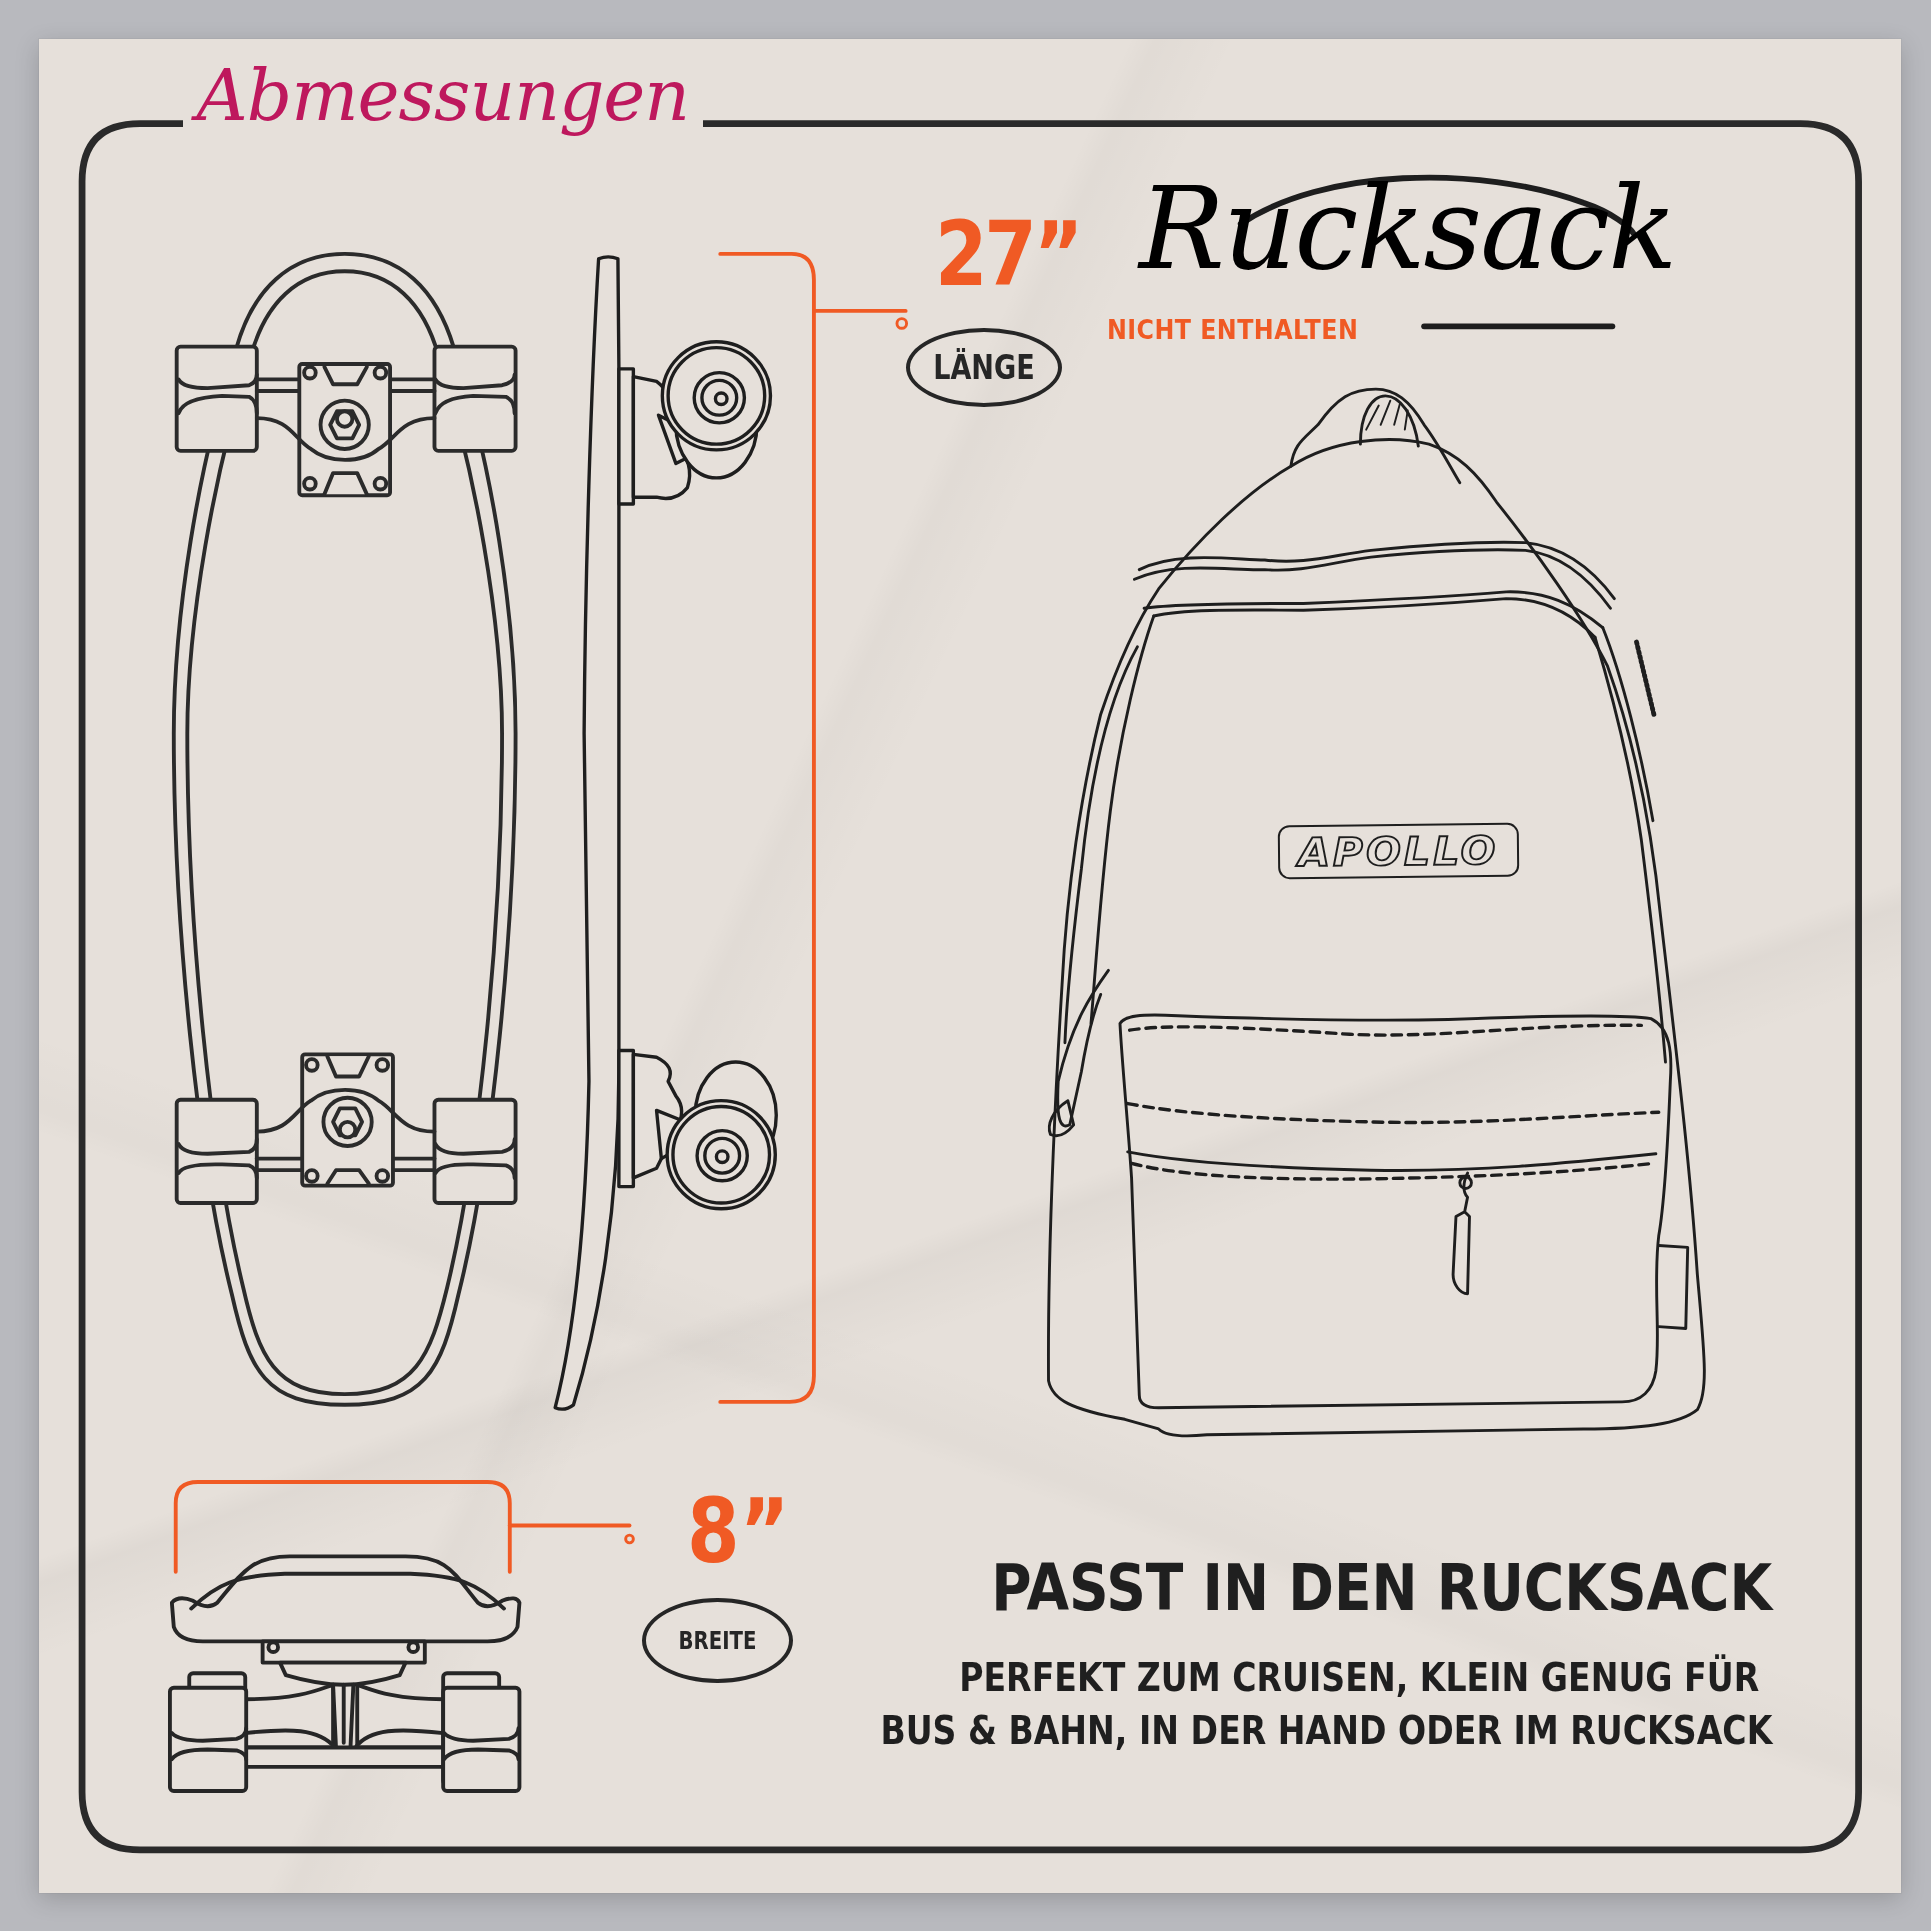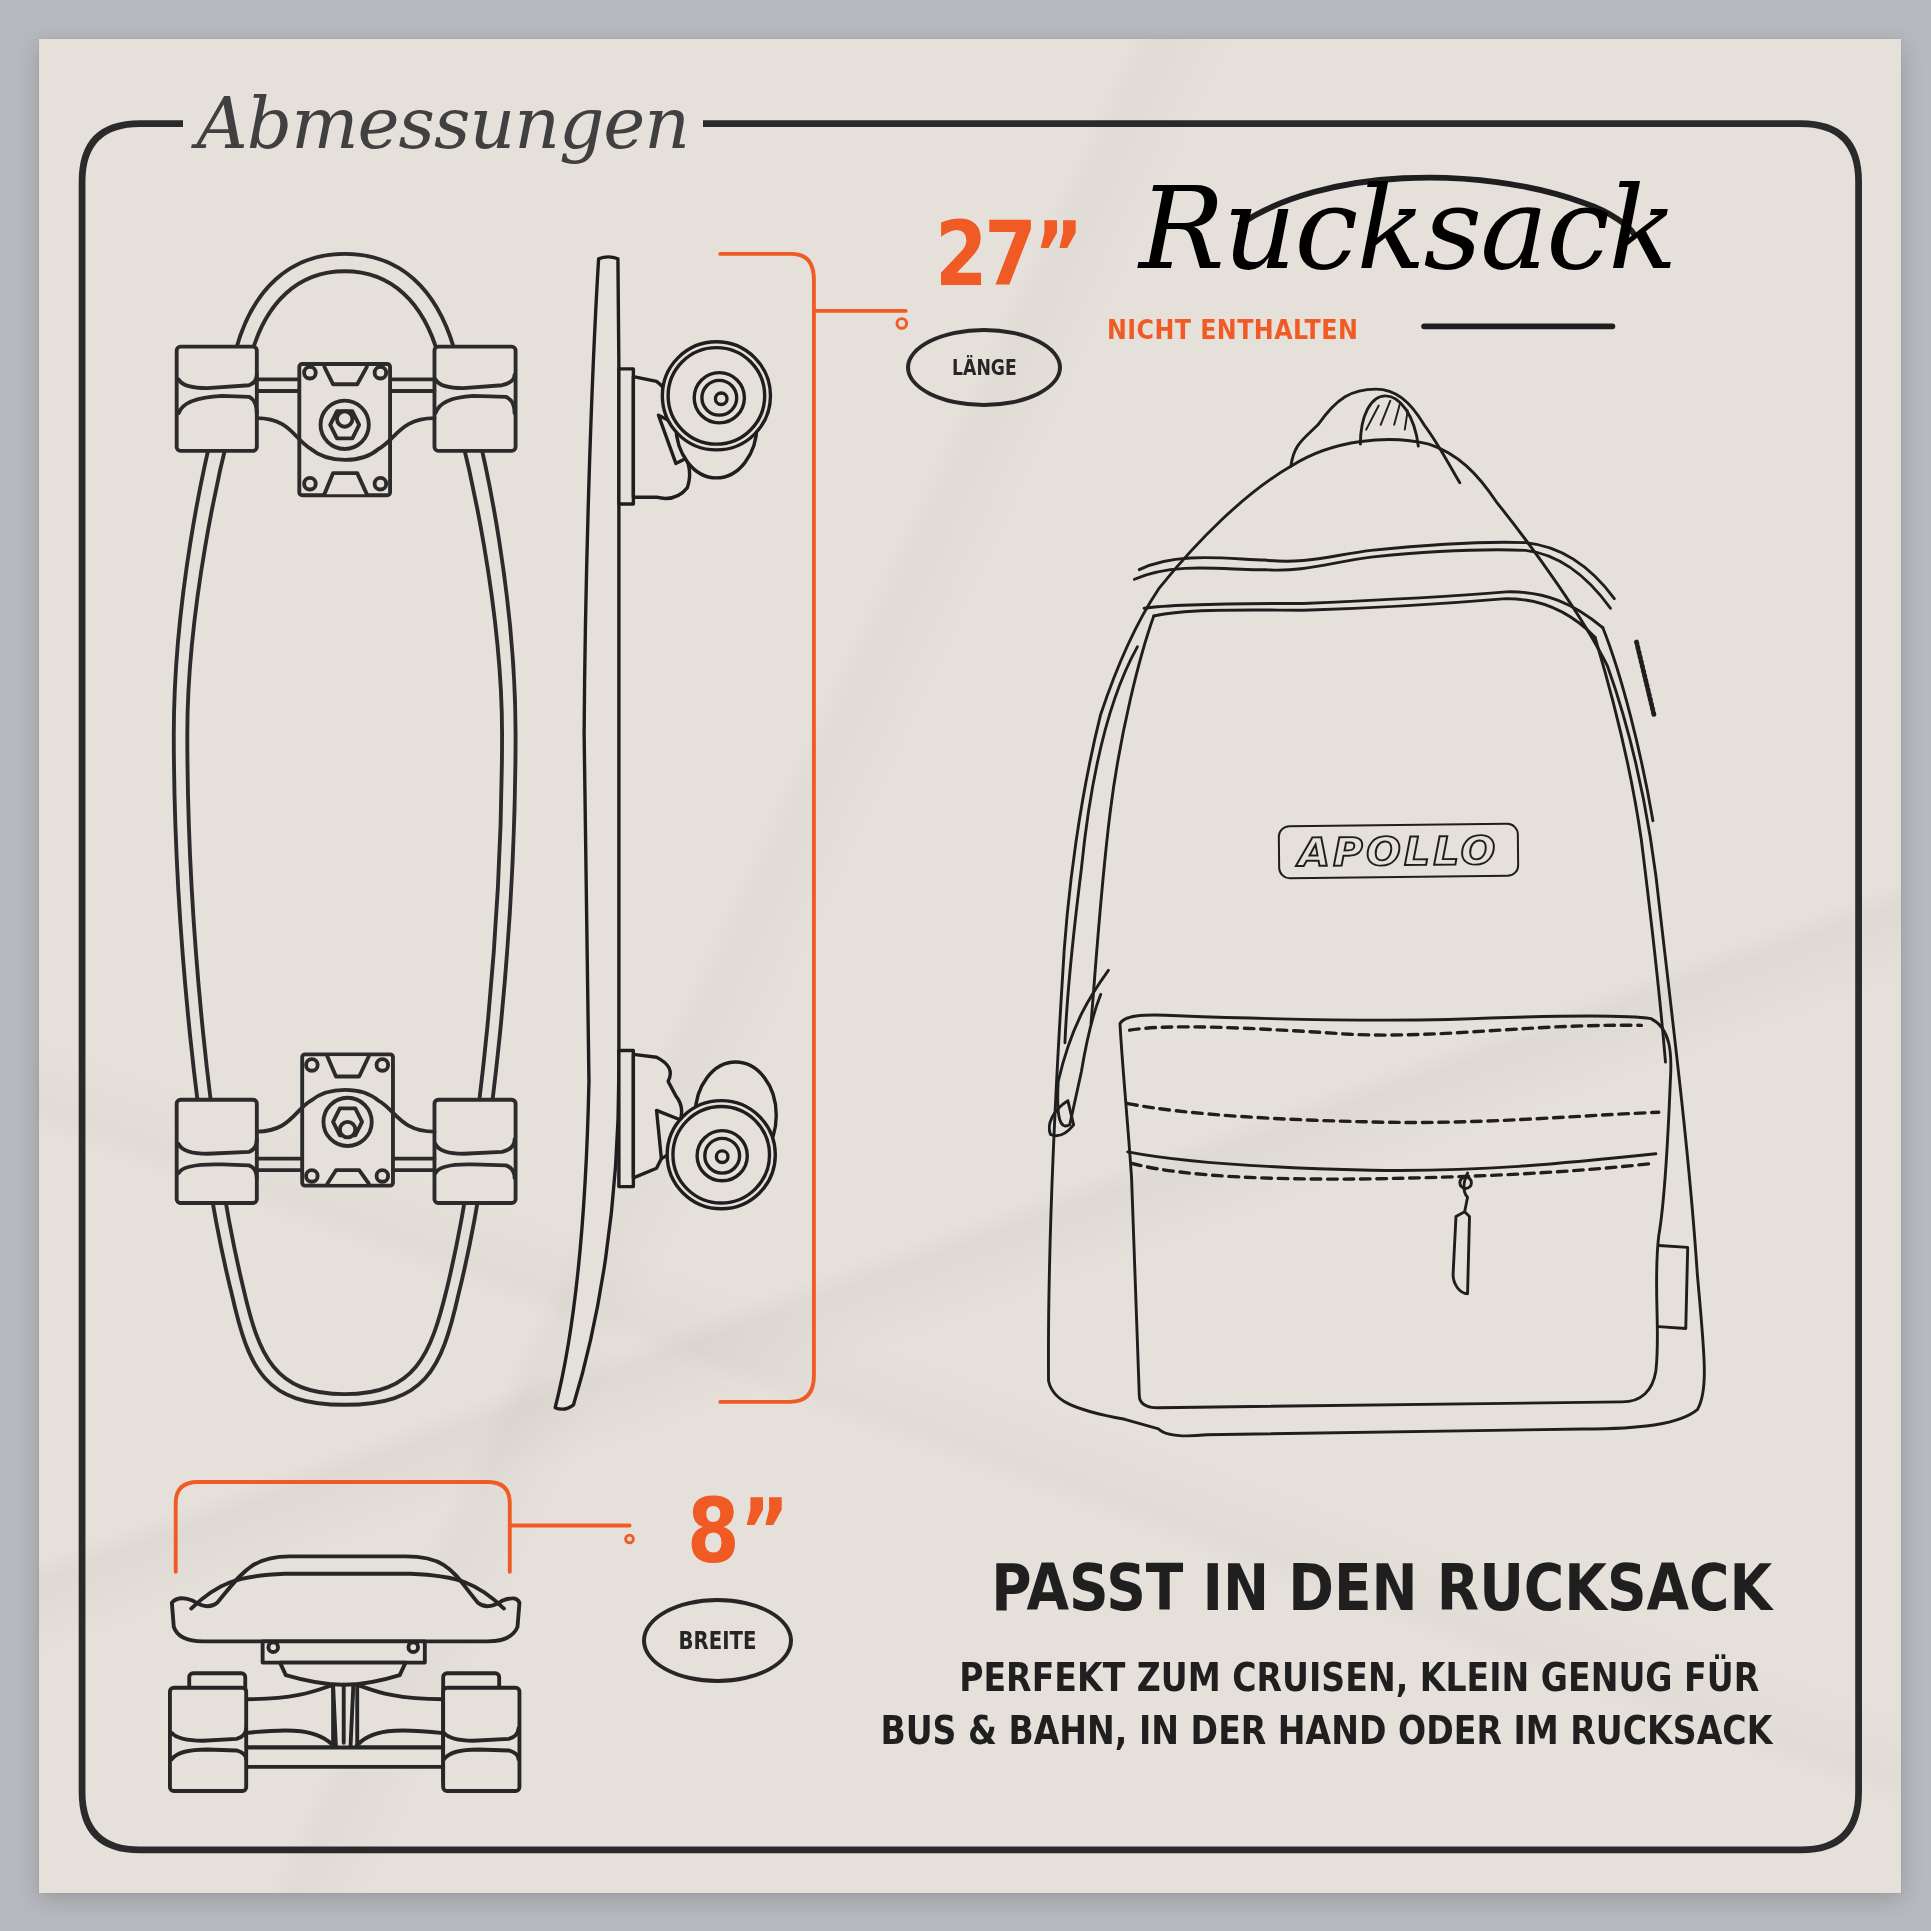--- a/index.html
+++ b/index.html
@@ -17,22 +17,22 @@
     content: ""; position: absolute; inset: 0;
     background:
       linear-gradient(115deg, rgba(255,255,255,0) 40%, rgba(0,0,0,0.025) 41%, rgba(255,255,255,0) 44%),
       linear-gradient(160deg, rgba(255,255,255,0) 60%, rgba(0,0,0,0.03) 61%, rgba(255,255,255,0) 64%),
       linear-gradient(20deg, rgba(255,255,255,0) 30%, rgba(0,0,0,0.02) 31%, rgba(255,255,255,0) 34%);
     pointer-events: none;
   }
   svg.art { position: absolute; left: 0; top: 0; width: 1931px; height: 1931px; }
   .title-script {
     position: absolute; left: 183px; top: 60px; font-family: "DejaVu Serif", serif;
-    font-style: italic; font-size: 71px; color: #404040; letter-spacing: -1px;
-    background: #e6e0da; padding: 0 13.5px; line-height: 1; margin-top: 28px;
+    font-style: italic; font-size: 71px; color: #be185d; letter-spacing: -1px;
+    background: #e6e0da; padding: 0 13.5px; line-height: 1;
   }
   .rucksack-script {
     position: absolute; left: 1139px; top: 172px; font-family: "DejaVu Serif", serif;
     font-style: italic; font-size: 114px; color: #000000; line-height: 1; letter-spacing: -1.9px;
   }
   .orange-big {
     position: absolute; font-family: "DejaVu Sans", sans-serif; font-weight: bold;
     color: #f05a24; line-height: 1;
   }
   .len-value { left: 935px; top: 210px; font-size: 89px; letter-spacing: -3.9px; transform: scaleX(0.85); transform-origin: left; }
@@ -42,21 +42,21 @@
     font-weight: bold; font-size: 27px; color: #f05a24; letter-spacing: 0.5px;
     transform: scaleX(0.88); transform-origin: left;
   }
   .pill {
     position: absolute; border: 4.8px solid #262626; border-radius: 50%;
     display: flex; align-items: center; justify-content: center;
     font-family: "DejaVu Sans", sans-serif; font-weight: bold; color: #262626;
     box-sizing: border-box;
   }
   .pill span { transform: scaleX(0.82); display: inline-block; }
-  .pill-len { left: 906px; top: 328px; width: 156px; height: 79px; font-size: 21px; }
+  .pill-len { left: 906px; top: 328px; width: 156px; height: 79px; font-size: 33px; }
   .pill-wid { left: 642px; top: 1598px; width: 151px; height: 85px; font-size: 24px; }
   .headline {
     position: absolute; right: 159px; top: 1556px; font-family: "DejaVu Sans", sans-serif;
     font-weight: bold; font-size: 64px; color: #1f1f1f; white-space: nowrap;
     transform: scaleX(0.86); transform-origin: right; line-height: 1;
   }
   .subline {
     position: absolute; right: 159px; font-family: "DejaVu Sans", sans-serif;
     font-weight: bold; font-size: 39px; color: #1f1f1f; white-space: nowrap;
     transform: scaleX(0.85); transform-origin: right; line-height: 1;

